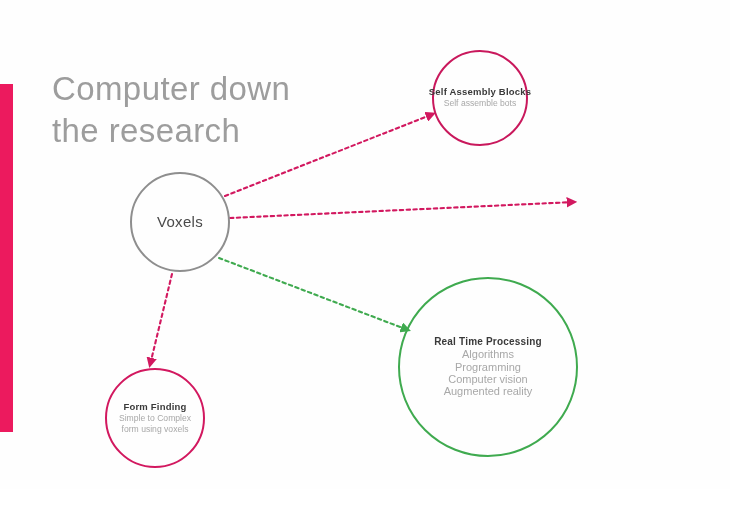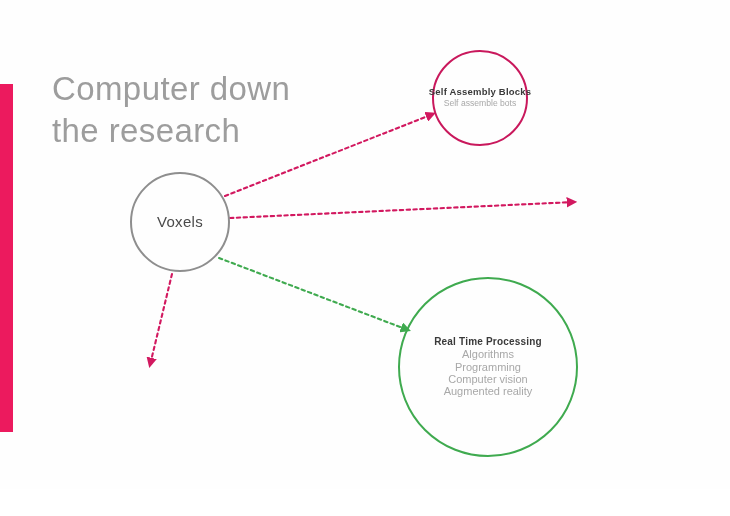--- a/index.html
+++ b/index.html
@@ -142,20 +142,25 @@
 
 
   <div class="node" id="node-realtime">
     <div class="n-title">Real Time Processing</div>
     <div class="n-sub">Algorithms
 Programming
 Computer vision
 Augmented reality</div>
   </div>
 
+  <div class="node" id="node-form">
+    <div class="n-title">Form Finding</div>
+    <div class="n-sub">Simple to Complex
+form using voxels</div>
+  </div>
 
   <div id="footer-bar">
     
     
     
     
   </div>
 
 </div>
 

